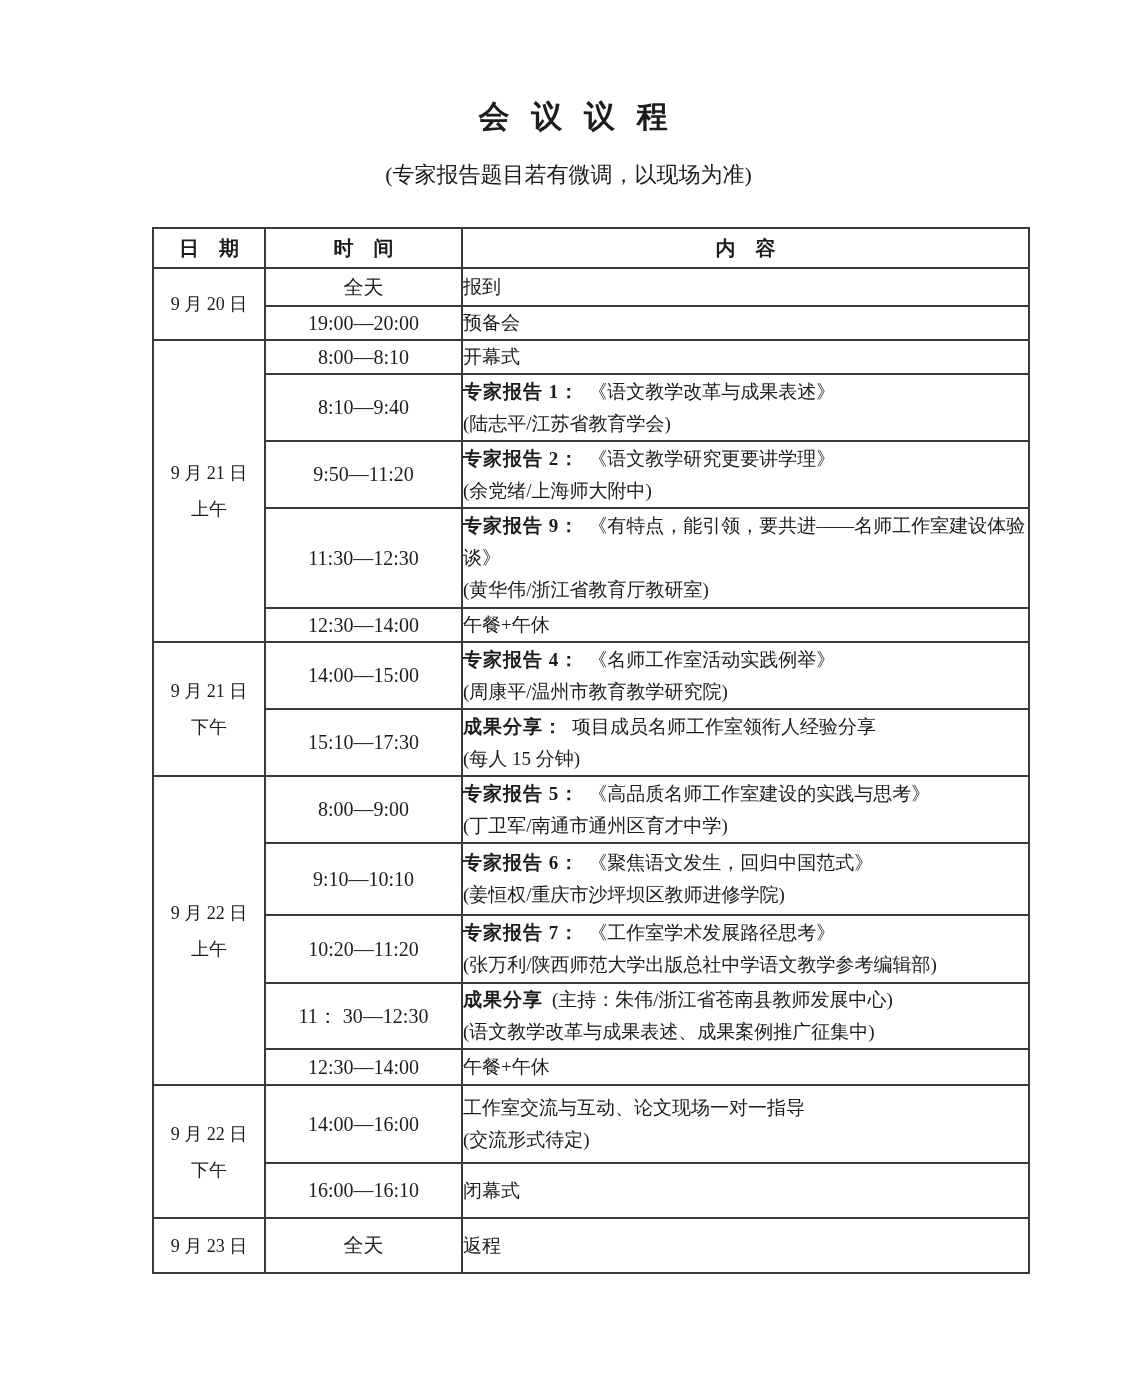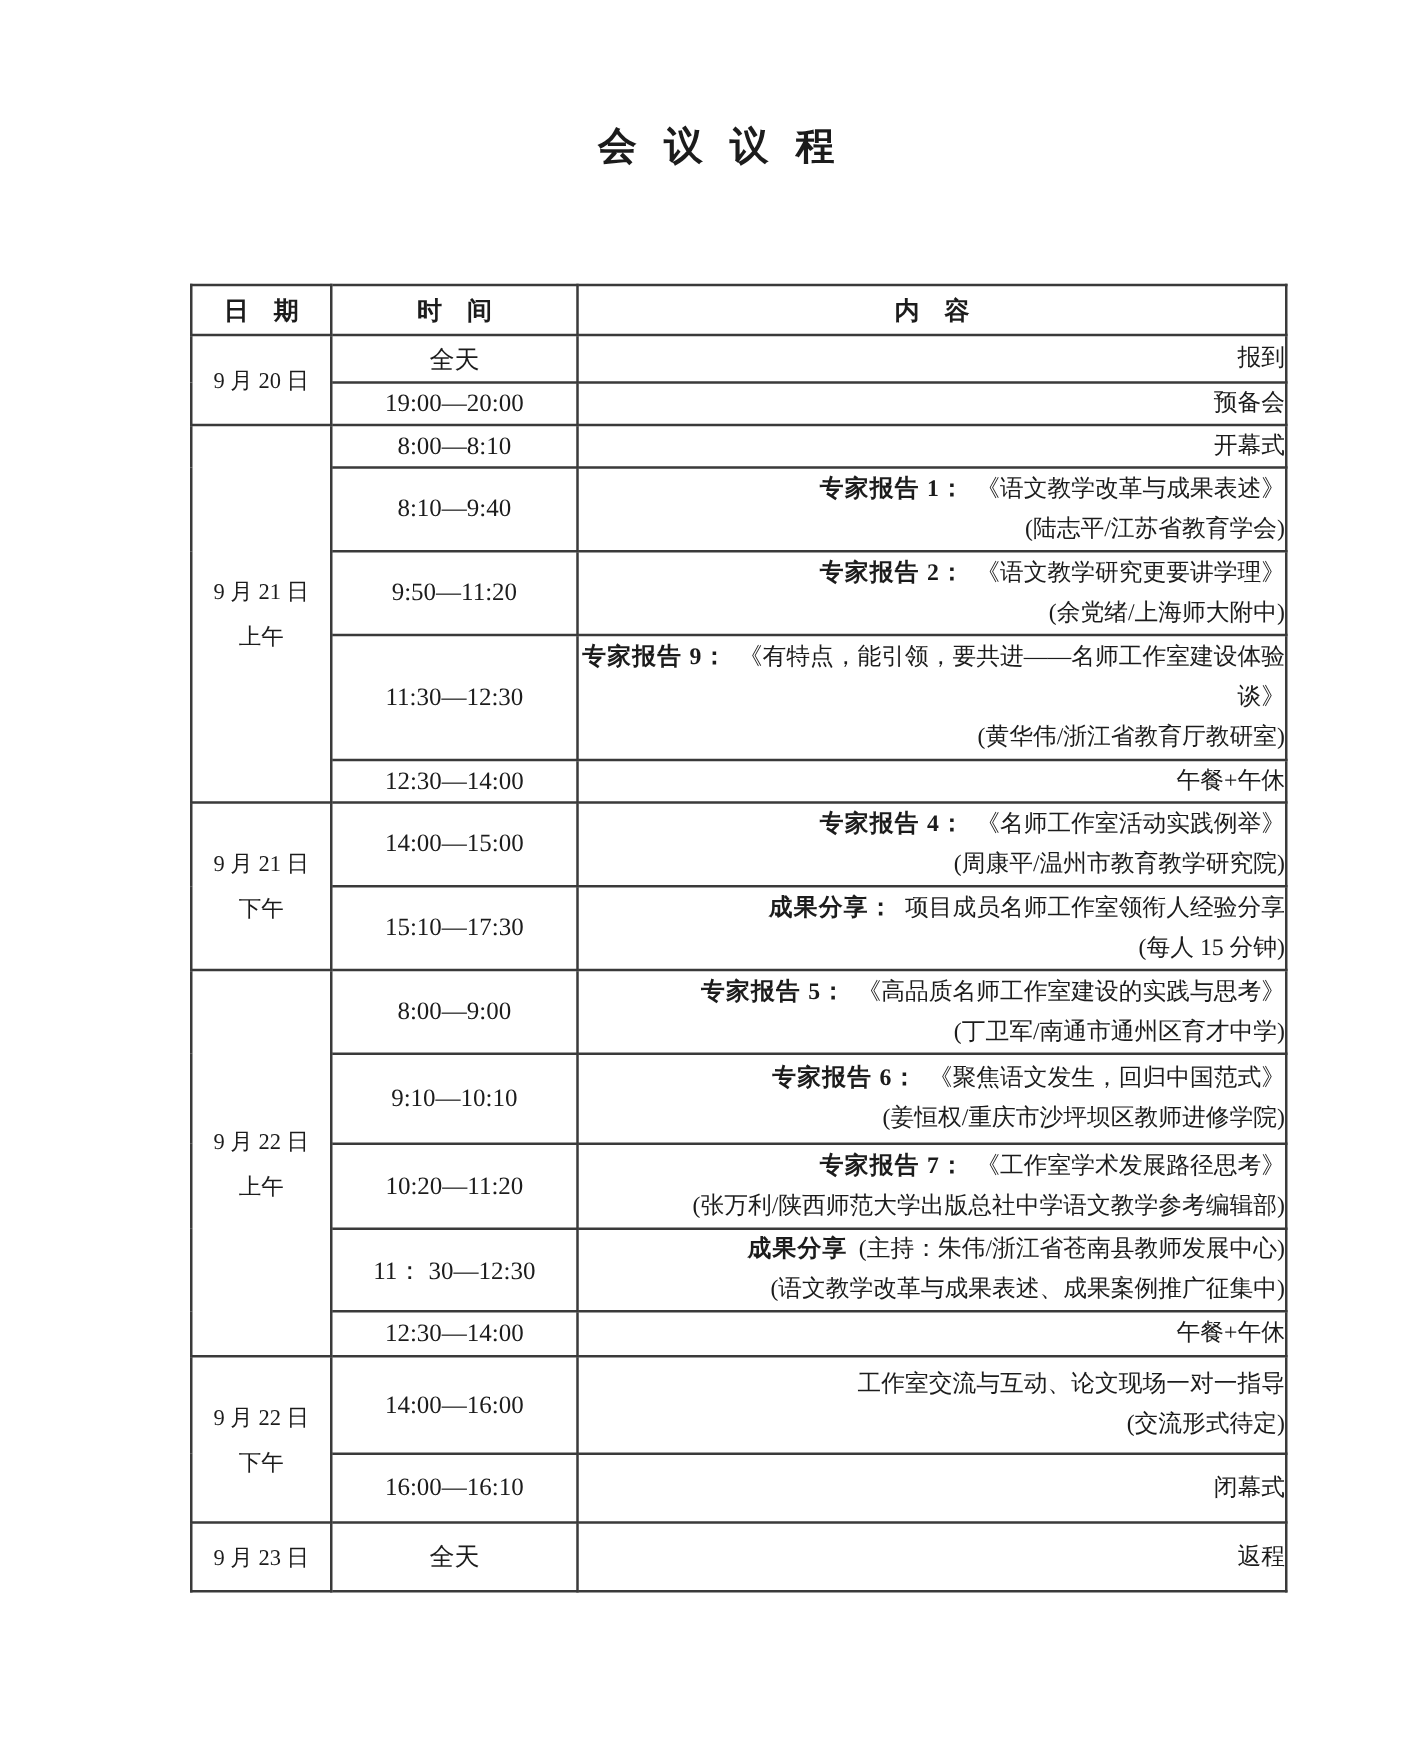--- a/index.html
+++ b/index.html
@@ -57,29 +57,30 @@
   td.time-cell{
     text-align:center;
     font-size:20px;
     padding:0 4px;
   }
   td.content-cell{
     font-size:19px;
     padding:3px 14px;
   }
   .line{ line-height:32px; }
-  .line.center{ text-align:right; }
-  .line.left{ text-align:right; }
+  .line.center{ text-align:left; }
+  .line.left{ text-align:left; }
   b.prefix{ font-weight:bold; margin-right:9px; letter-spacing:1px; }
 </style>
 </head>
 <body>
 
 <div class="sheet">
   <div class="doc-title">会 议 议 程</div>
+  <div class="doc-subtitle">(专家报告题目若有微调，以现场为准)</div>
 
   <table class="agenda">
     <colgroup>
       <col style="width:112px">
       <col style="width:197px">
       <col style="width:567px">
     </colgroup>
     <thead>
       <tr class="hdr">
         <th>日　期</th>

